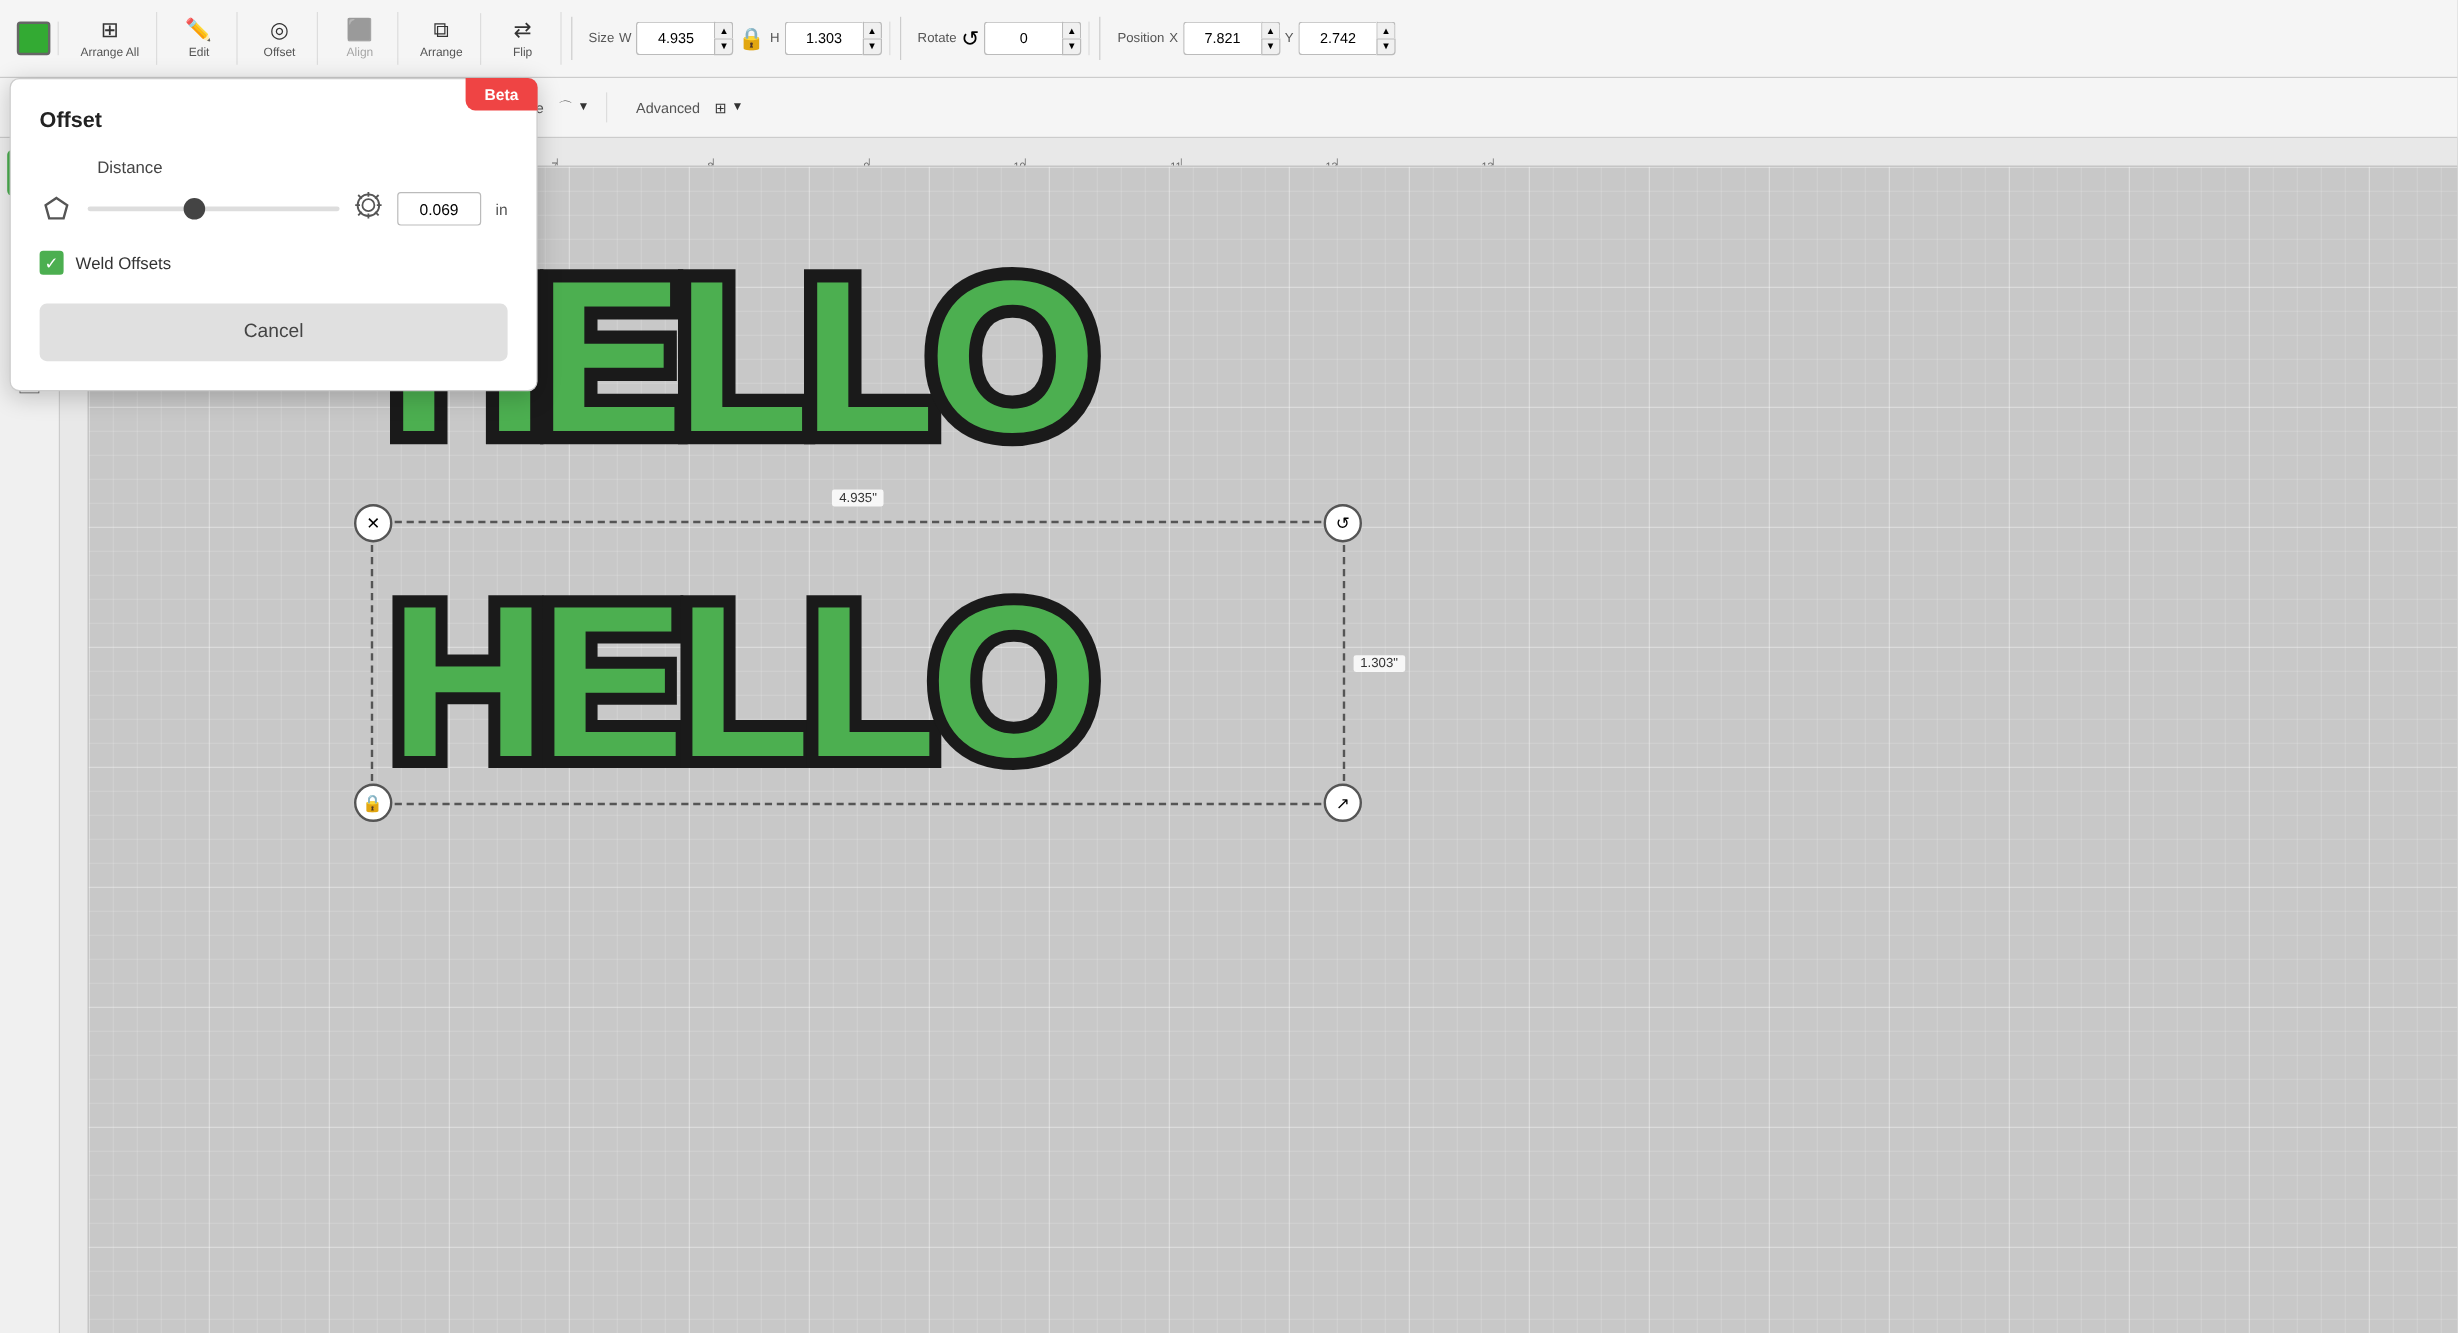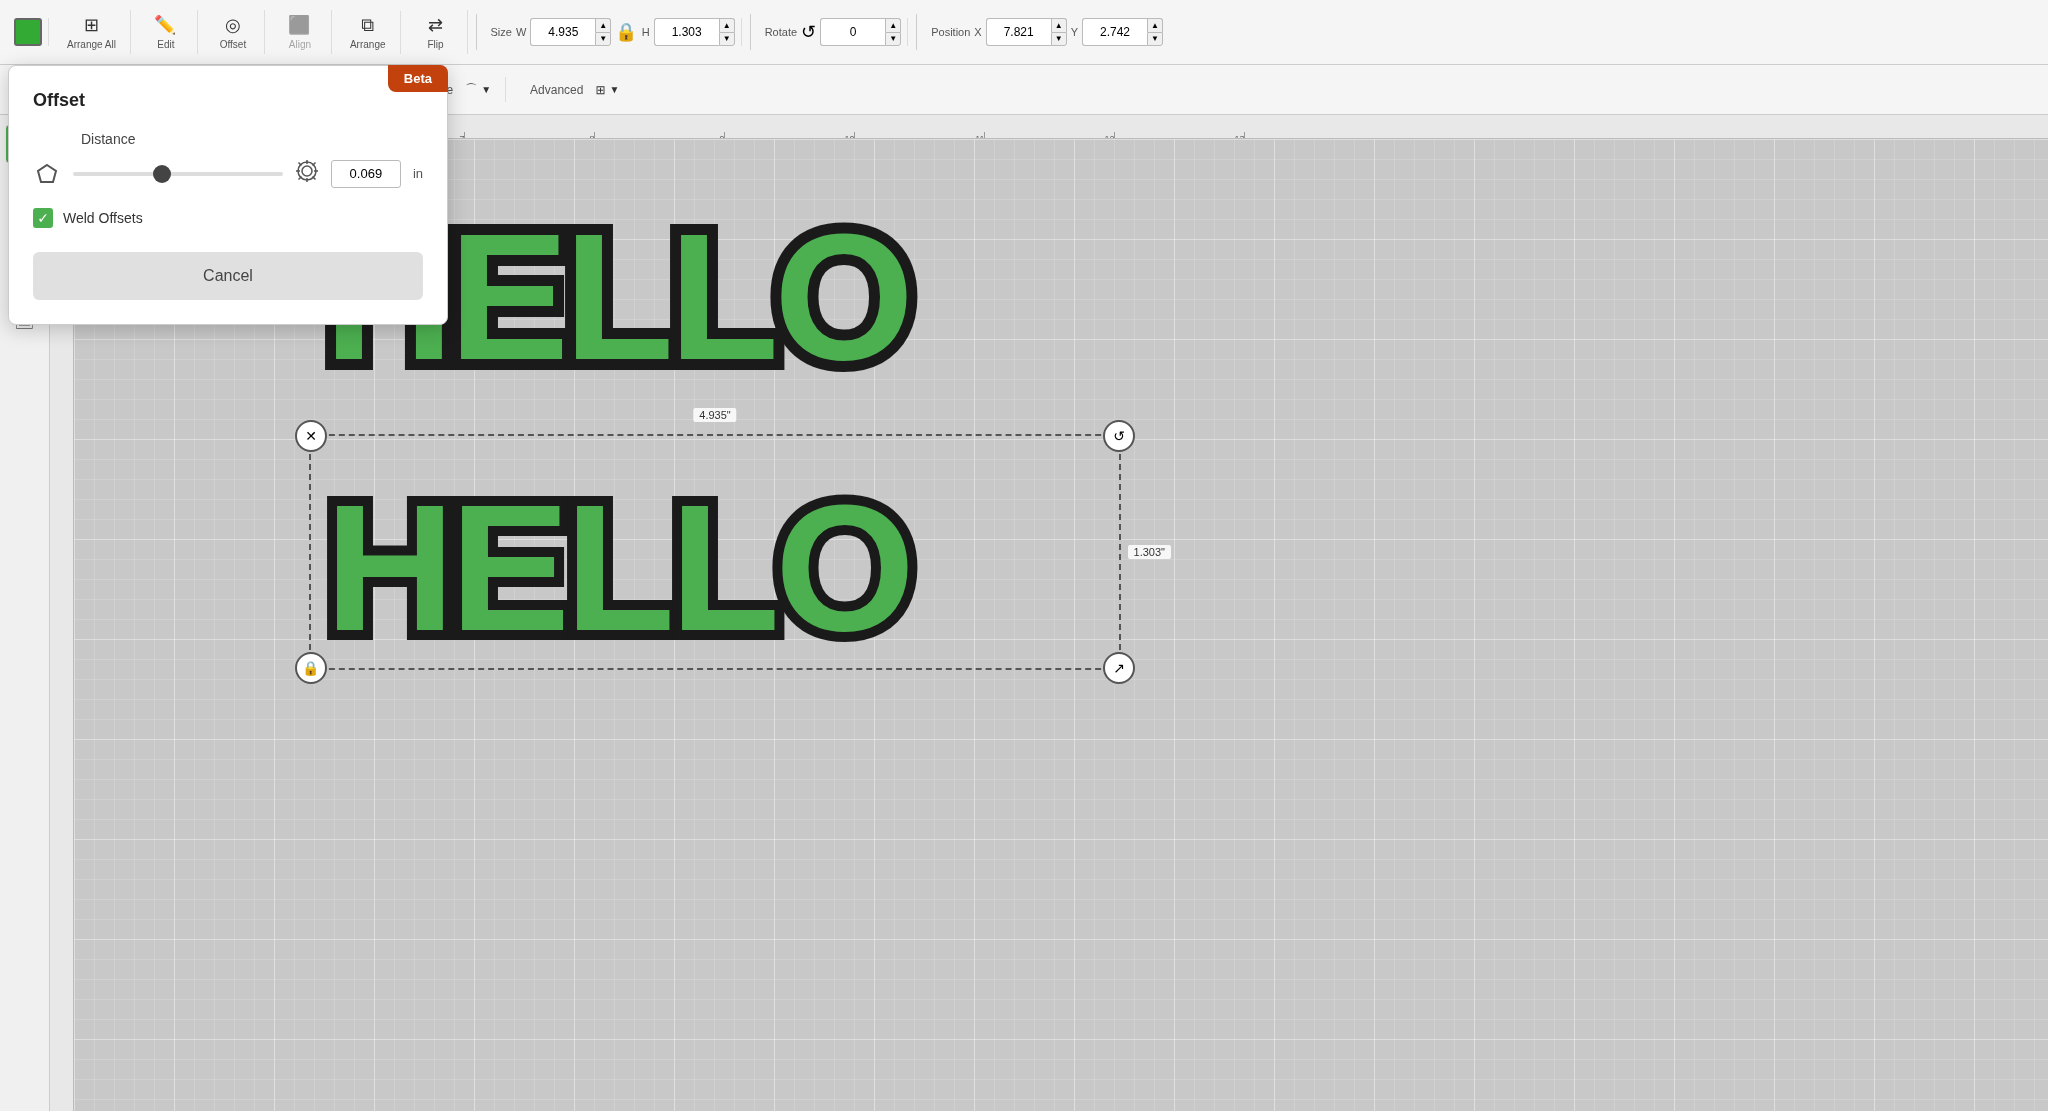--- a/index.html
+++ b/index.html
@@ -201,21 +201,21 @@
       background: white;
       border: 1px solid #ccc;
       border-radius: 8px;
       box-shadow: 0 4px 20px rgba(0,0,0,0.2);
       z-index: 100;
       padding: 24px;
     }
     .beta-badge {
       position: absolute;
       top: -1px; right: -1px;
-      background: #c2410c;
+      background: #ef4444;
       color: white;
       padding: 6px 16px;
       border-radius: 0 8px 0 8px;
       font-size: 13px;
       font-weight: bold;
     }
     .panel-title {
       font-size: 18px;
       font-weight: bold;
       color: #222;

